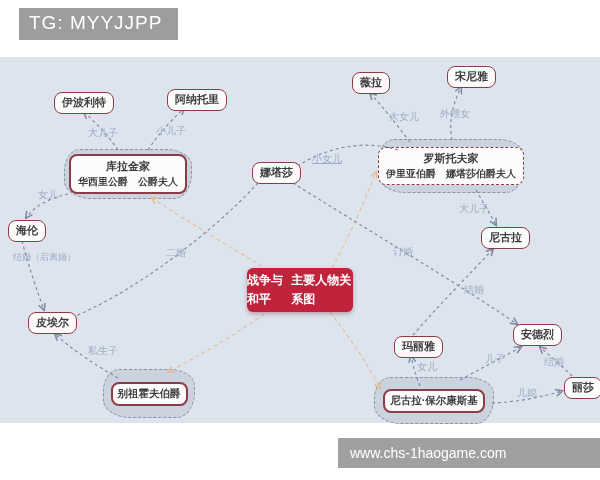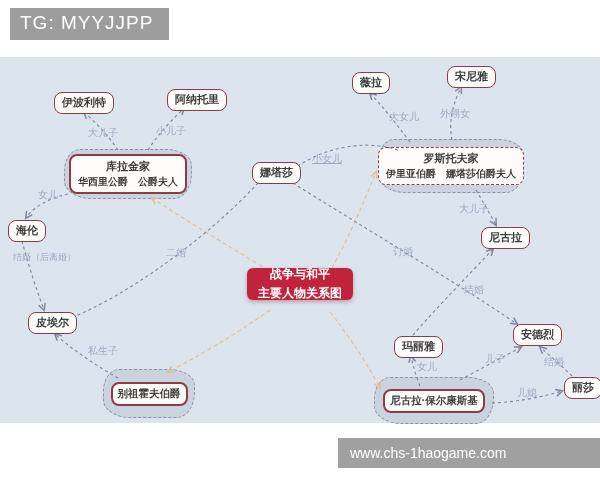--- a/index.html
+++ b/index.html
@@ -1,20 +1,20 @@
 <!DOCTYPE html>
 <html><head>
 <meta charset="utf-8">
 <style>
   html,body{margin:0;padding:0;}
   body{width:600px;height:480px;position:relative;background:#ffffff;
        font-family:"Liberation Sans","DejaVu Sans",sans-serif;overflow:hidden;}
   #stage{position:absolute;inset:0;width:600px;height:480px;}
 
-  .banner-top{position:absolute;left:10px;top:8px;background:#9d9d9d;color:#ffffff;
+  .banner-top{position:absolute;left:19px;top:8px;background:#9d9d9d;color:#ffffff;
       font-size:19px;letter-spacing:1px;padding:4px 16px 6px 10px;z-index:6;}
   .banner-bottom{position:absolute;left:338px;top:438px;width:262px;height:30px;
       background:#a0a0a0;color:#ffffff;font-size:14px;line-height:30px;
       padding-left:12px;box-sizing:border-box;z-index:6;}
 
   .map{position:absolute;left:0;top:57px;width:600px;height:366px;background:#dce4ee;z-index:1;}
 
   .cloud{position:absolute;background:#cbd3df;border:1px dashed #8a94a6;z-index:2;
       display:flex;align-items:center;justify-content:center;
       border-radius:16px 26px 18px 28px / 22px 16px 26px 18px;}
@@ -24,23 +24,23 @@
   .fam-title{font-size:11px;font-weight:bold;white-space:nowrap;}
   .fam-members{font-size:10px;font-weight:bold;white-space:nowrap;margin-top:1px;}
 
   .node{position:absolute;background:#fdfcfa;border:1.5px solid #8e3b48;border-radius:8px;
       padding:2px 7px 3px;font-size:11px;font-weight:bold;color:#3d3d3d;
       white-space:nowrap;z-index:4;}
 
   .edge-label{position:absolute;font-size:10px;color:#9fabc2;white-space:nowrap;z-index:4;}
   .edge-label.small{font-size:9px;}
 
-  .center-box{position:absolute;left:247px;top:268px;width:106px;height:32px;
+  .center-box{position:absolute;left:247px;top:268px;width:106px;height:44px;
       background:#c2233c;color:#ffffff;border-radius:6px;z-index:5;
-      display:flex;flex-direction:column;align-items:center;justify-content:center;
+      display:flex;flex-direction:row;align-items:center;justify-content:center;
       font-size:12px;font-weight:bold;line-height:1.55;
       box-shadow:0 2px 4px rgba(120,30,45,.35);}
 
   svg.edges{position:absolute;left:0;top:0;z-index:3;pointer-events:none;}
 </style>
 </head>
 <body>
 
 <div id="stage">
 

